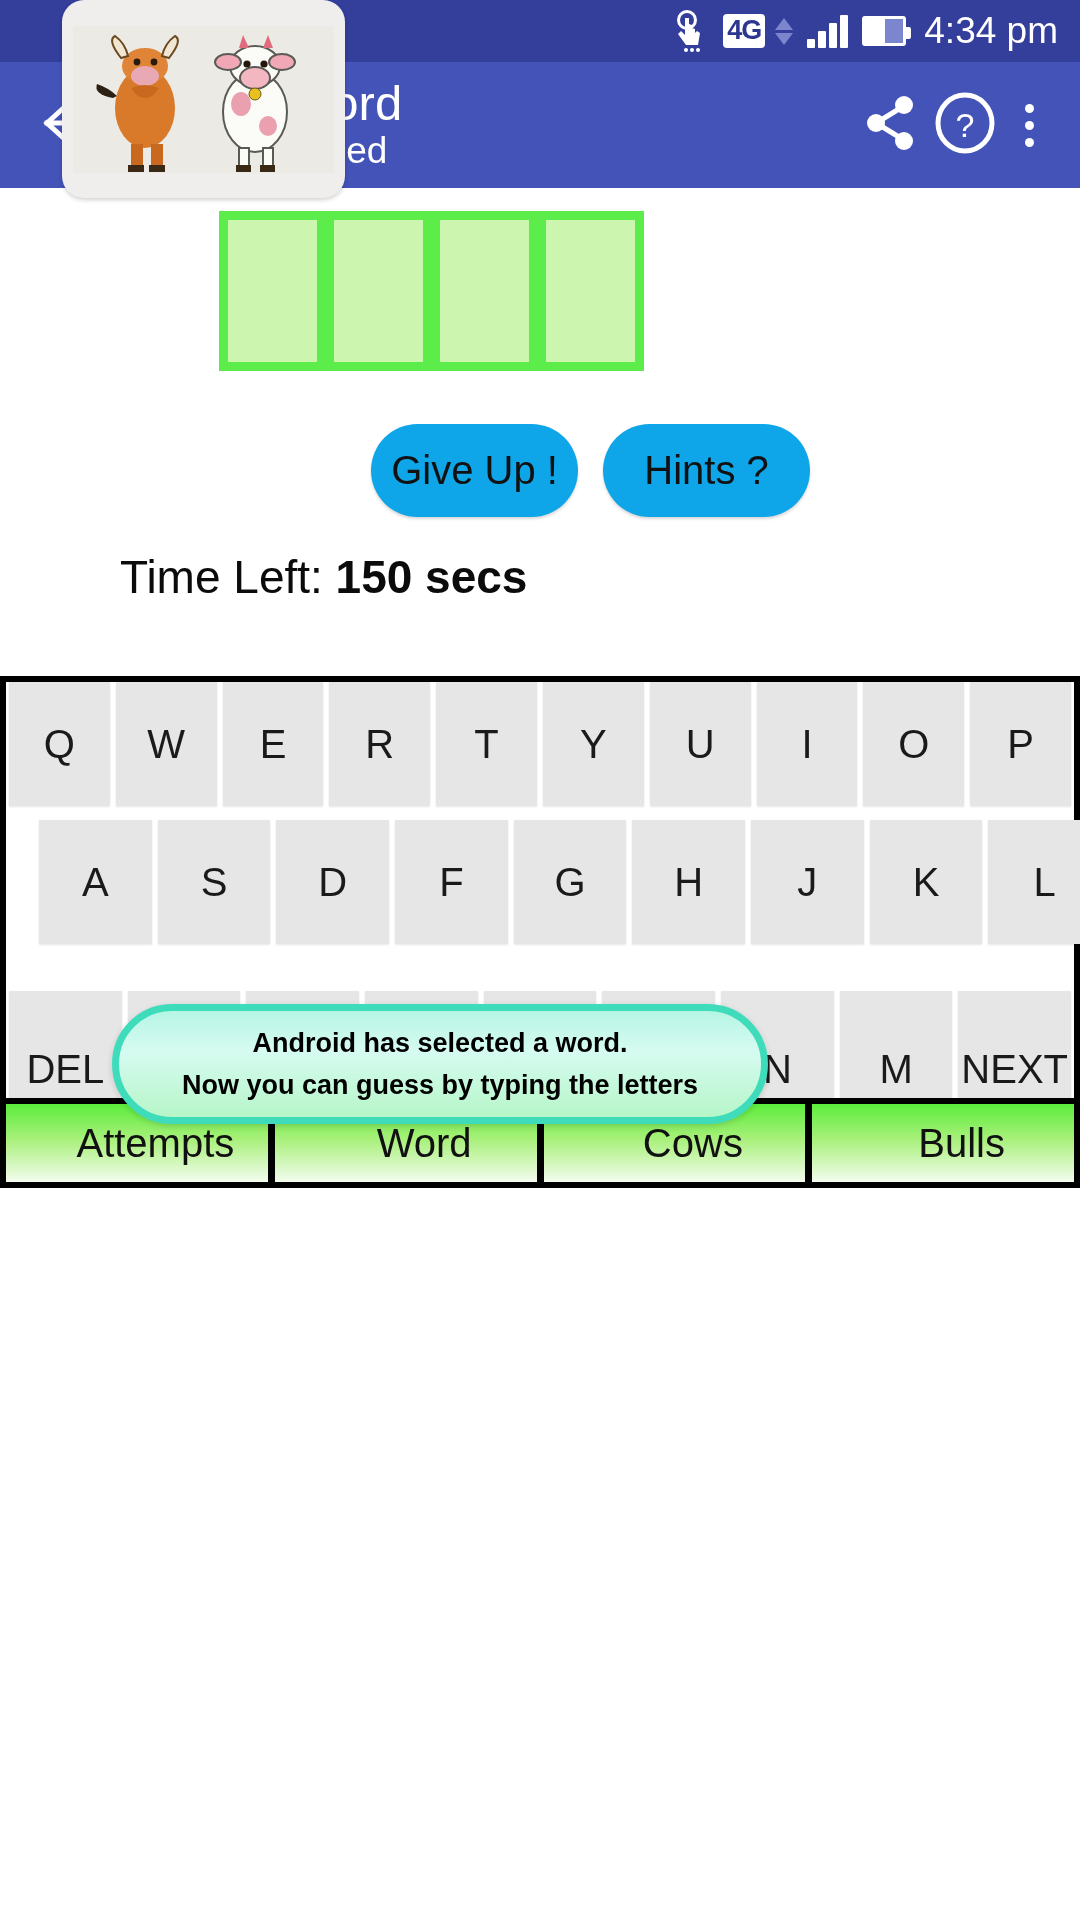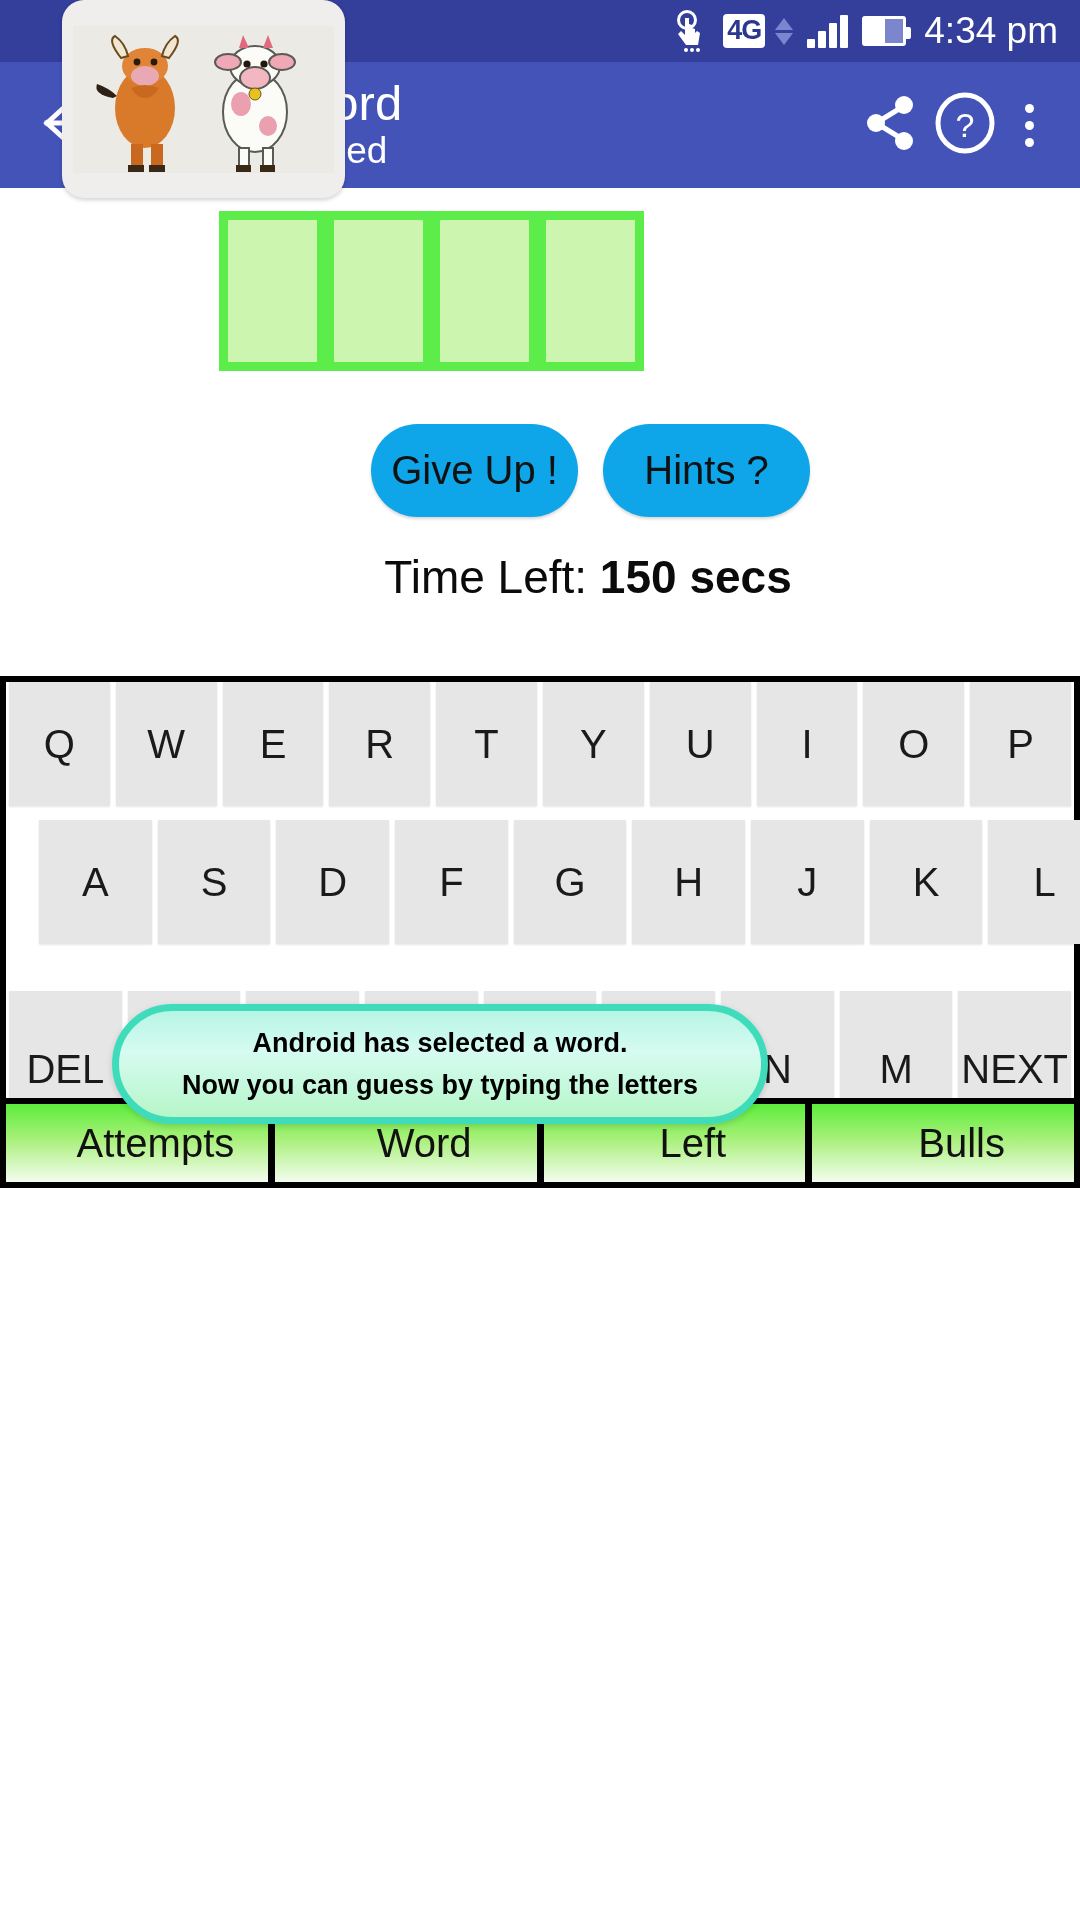--- a/index.html
+++ b/index.html
@@ -98,21 +98,21 @@
     box-shadow:0 2px 3px rgba(0,0,0,.16);
     display:flex;align-items:center;justify-content:center;
     color:#111111;font-size:40px;cursor:pointer;
     font-family:"Liberation Sans", sans-serif;
   }
   #give-up-button{left:371px;top:424px;width:207px;}
   #hints-button{left:603px;top:424px;width:207px;}
 
   #time-left-row{
     position:absolute;left:0;top:550px;width:1080px;
-    text-align:center;padding-left:96px;box-sizing:border-box;
+    text-align:left;padding-left:120px;box-sizing:border-box;
     font-size:46px;color:#0b0b0b;white-space:nowrap;
   }
   #time-left-value{font-weight:bold;}
 
   
   #keyboard{
     position:absolute;left:0;top:676px;width:1080px;height:430px;
     background:#ffffff;border:6px solid #000000;box-sizing:border-box;
   }
   .kb-row{display:flex;width:100%;}
@@ -376,20 +376,20 @@
     <div class="key">B</div>
     <div class="key">N</div>
     <div class="key">M</div>
     <div class="key key-wide">NEXT</div>
   </div>
 </div>
 
 <div id="results-table">
   <div class="rt-col">Attempts</div>
   <div class="rt-col">Word</div>
-  <div class="rt-col">Left</div>
+  <div class="rt-col">Cows</div>
   <div class="rt-col">Bulls</div>
 </div>
 
 <div id="toast">
   <div class="toast-line">Android has selected a word.</div>
   <div class="toast-line">Now you can guess by typing the letters</div>
 </div>
 
 </body></html>

